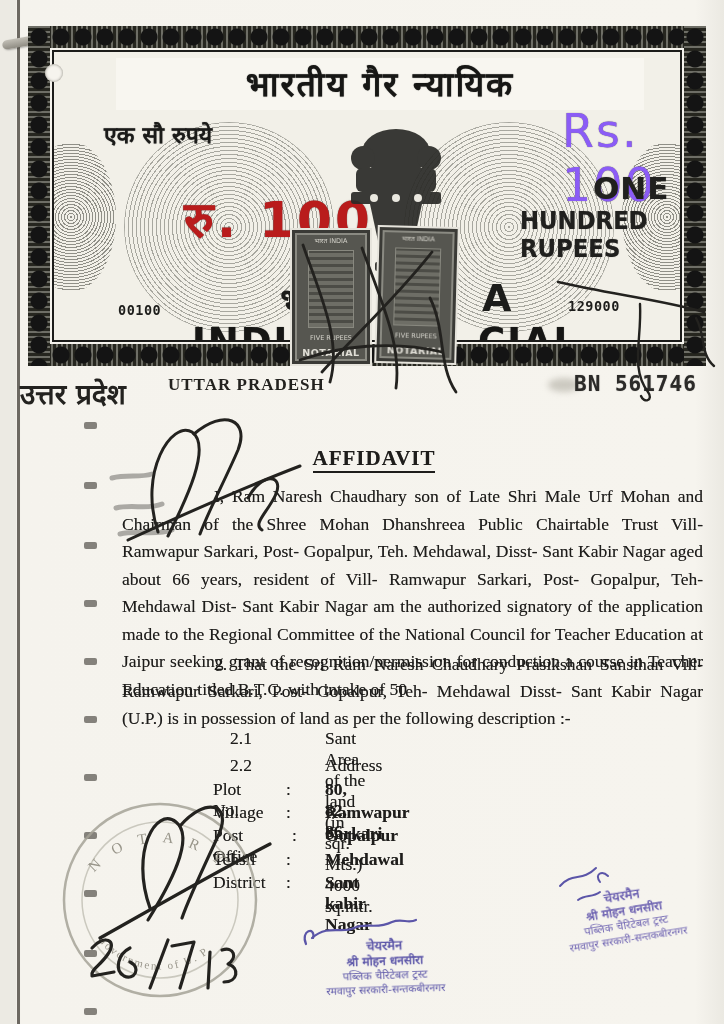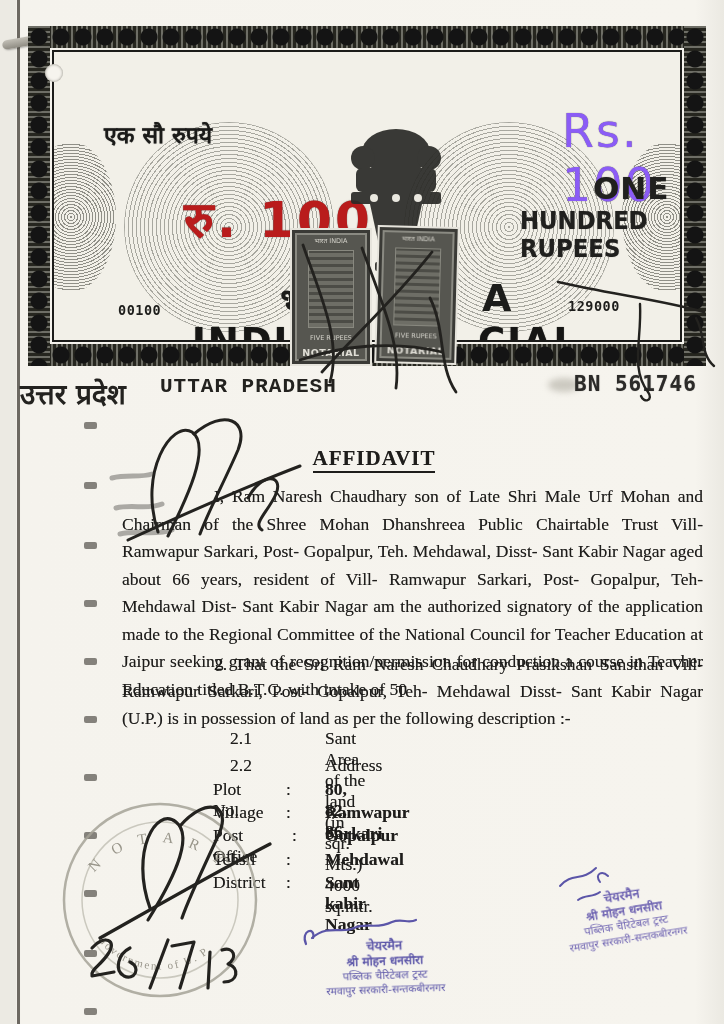--- a/index.html
+++ b/index.html
@@ -60,22 +60,22 @@
     display:flex;flex-direction:column;align-items:center;justify-content:space-between;
     padding:3px 2px;box-sizing:border-box;filter:blur(.3px);}
   .nstamp .tiny{font-family:"DejaVu Sans",sans-serif;font-size:6.5px;color:#d6d4cc;white-space:nowrap;}
   .nstamp .pillar{width:44px;height:76px;background:repeating-linear-gradient(0deg,#6e6e66 0 4px,#4c4c46 4px 7px);
     border:1px solid #88887f;}
   .nstamp .nlabel{font-family:"DejaVu Sans",sans-serif;font-weight:bold;font-size:9.5px;
     letter-spacing:.5px;color:#e0ded6;}
   
   .state-hindi{left:20px;top:374px;font-family:"DejaVu Sans",sans-serif;font-weight:bold;
     font-size:28px;color:#23221f;}
-  .state-en{left:160px;top:375px;font-family:Liberation Mono, monospace;font-weight:bold;
-    font-size:21px;letter-spacing:1px;color:#23221f;}
+  .state-en{left:168px;top:375px;font-family:Liberation Serif, serif;font-weight:bold;
+    font-size:17px;letter-spacing:1px;color:#23221f;}
   .bn{left:574px;top:372px;font-family:"DejaVu Sans Mono",monospace;font-weight:bold;
     font-size:21px;letter-spacing:1px;color:#2c2b29;text-shadow:0 0 1px rgba(0,0,0,.45);}
   
   .heading{left:12px;top:446px;width:724px;text-align:center;}
   .heading span{font-weight:bold;font-size:21px;letter-spacing:1px;border-bottom:2px solid #1e1d1b;
     padding-bottom:1px;text-shadow:0 0 .5px rgba(0,0,0,.5);}
   .para{left:122px;width:581px;text-align:justify;font-size:17.5px;line-height:27.5px;
     text-indent:92px;text-shadow:0 0 .4px rgba(0,0,0,.45);}
   .p1{top:483px;} .p2{top:651px;line-height:27px;}
   .row{position:absolute;font-size:17.5px;text-shadow:0 0 .4px rgba(0,0,0,.45);}
@@ -105,20 +105,21 @@
   <div class="abs scan-line ni"></div>
   <div class="abs staple ni"></div>
 
   <div class="abs frame">
     <div class="frame-inner">
       <div class="ros abs" style="left:70px;top:70px;width:210px;height:210px;"></div>
       <div class="ros abs" style="left:350px;top:70px;width:210px;height:210px;"></div>
       <div class="ros2 abs" style="left:-28px;top:90px;width:90px;height:150px;"></div>
       <div class="ros2 abs" style="left:568px;top:90px;width:90px;height:150px;"></div>
 
+      <div class="abs title-band">भारतीय गैर न्यायिक</div>
       <div class="abs denom-hindi">एक सौ रुपये</div>
       <div class="abs denom-rs">Rs. 100</div>
       <div class="abs denom-ru">रु. 100</div>
       <div class="abs denom-one">ONE</div>
       <div class="abs denom-hr">HUNDRED RUPEES</div>
 
       <svg class="abs" style="left:272px;top:70px;filter:blur(.5px);" width="140" height="158" viewBox="0 0 140 158">
         <g fill="#2c2c28" opacity=".93">
           <ellipse cx="70" cy="30" rx="34" ry="23"></ellipse>
           <circle cx="37" cy="36" r="12"></circle>

